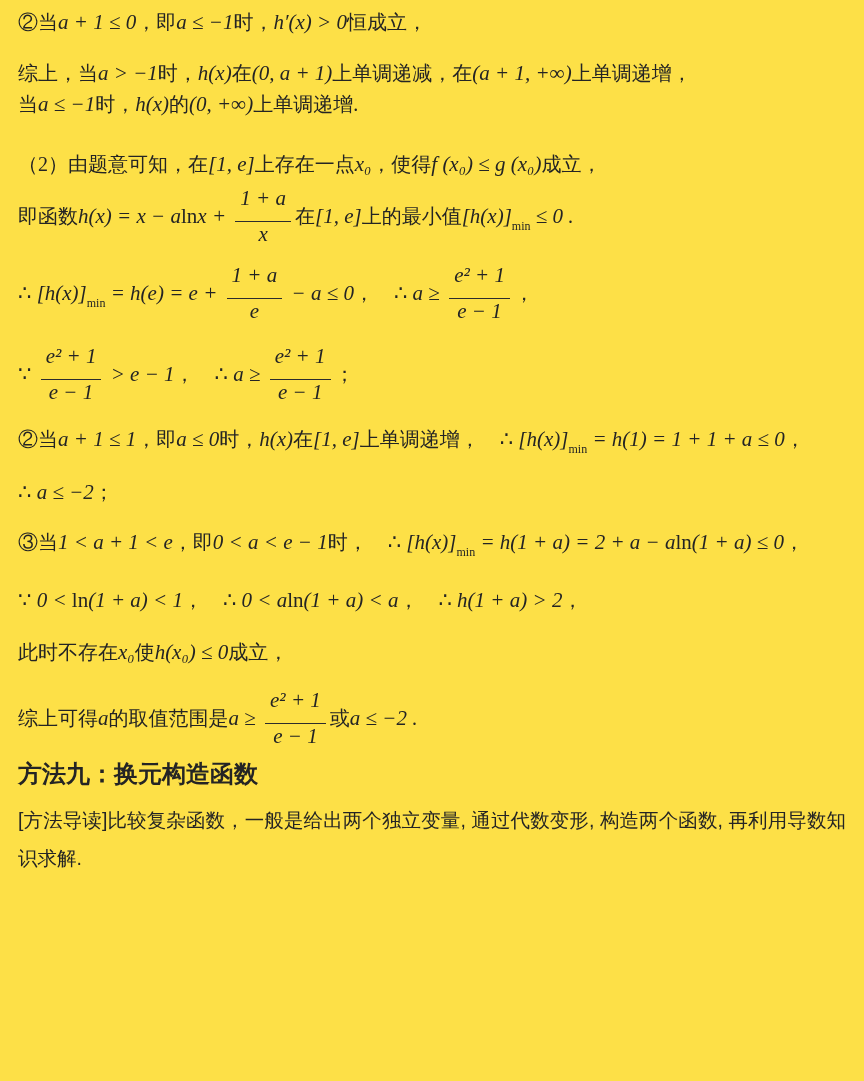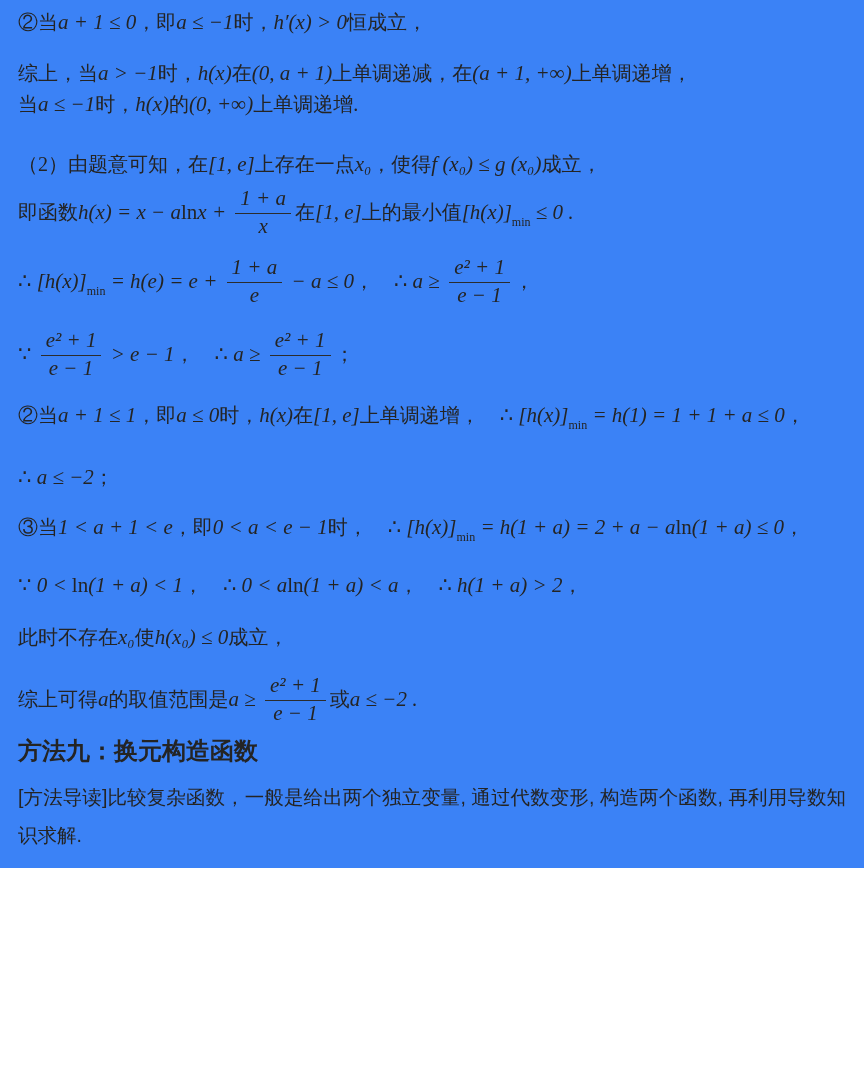--- a/index.html
+++ b/index.html
@@ -1,43 +1,43 @@
 <!DOCTYPE html>
 <html><head>
 <meta charset="utf-8">
 <style>
   html,body{margin:0;padding:0;}
   .page{
-    width:864px;height:868px;box-sizing:border-box;
-    background:#3b82f6;color:#242424;
+    width:864px;height:1081px;box-sizing:border-box;
+    background:#fde047;color:#242424;
     padding:9px 18px 0 18px;overflow:hidden;
     font-family:"Liberation Serif","DejaVu Serif",serif;
   }
   .ln{line-height:26px;font-size:20px;white-space:nowrap;}
   .txt{font-family:"Liberation Serif","DejaVu Serif",serif;}
   .math{font-family:"Liberation Serif","DejaVu Serif",serif;font-style:italic;font-size:21px;}
   .rm{font-family:"Liberation Serif","DejaVu Serif",serif;font-size:21px;}
   .subm{font-family:"Liberation Serif","DejaVu Serif",serif;font-size:12px;vertical-align:-7px;letter-spacing:0;}
   .frac{
     display:inline-flex;flex-direction:column;text-align:center;vertical-align:middle;
     font-family:"Liberation Serif","DejaVu Serif",serif;font-style:italic;font-size:21px;
     margin:0 4px;position:relative;top:-2px;
   }
-  .frac .num{display:block;padding:0 5px 2px;border-bottom:1.4px solid #2c2c2c;line-height:1.12;}
+  .frac .num{display:block;padding:0 5px 10px;border-bottom:1.4px solid #2c2c2c;line-height:1.12;}
   .frac .den{display:block;padding:1px 5px 0;line-height:1.12;}
   .para{line-height:39px;max-width:828px;white-space:normal;text-align:justify;}
   .para .txt{font-size:19.5px;}
   .sansp{line-height:38px;}
   .sansp .txt{font-family:"Liberation Sans","DejaVu Sans",sans-serif;font-size:19.5px;}
   .heading{line-height:28px;}
   .heading .txt{font-family:"Liberation Sans","DejaVu Sans",sans-serif;font-weight:bold;font-size:24px;}
   
   .g2{margin-top:25px}.g3{margin-top:5px}.g4{margin-top:34px}.g5{margin-top:22px}
   .g6{margin-top:12px}.g7{margin-top:14px}.g8{margin-top:18px}.g9{margin-top:22px}
-  .g10{margin-top:20px}.g11{margin-top:26px}.g12{margin-top:24px}.g13{margin-top:22px}
+  .g10{margin-top:20px}.g11{margin-top:17px}.g12{margin-top:24px}.g13{margin-top:22px}
   .g14{margin-top:26px}.g15{margin-top:26px}.g16{margin-top:12px}.g17{margin-top:10px}
   .g18{margin-top:12px}
 </style>
 </head>
 <body>
 
 <main class="page">
     <div class="ln"><span class="txt">②当</span><span class="math">a + 1 ≤ 0</span><span class="txt">，即</span><span class="math">a ≤ −1</span><span class="txt">时，</span><span class="math">h′(x) &gt; 0</span><span class="txt">恒成立，</span></div>
     <div class="ln g2"><span class="txt">综上，当</span><span class="math">a &gt; −1</span><span class="txt">时，</span><span class="math">h(x)</span><span class="txt">在</span><span class="math">(0, a + 1)</span><span class="txt">上单调递减，在</span><span class="math">(a + 1, +∞)</span><span class="txt">上单调递增，</span></div>
     <div class="ln g3"><span class="txt">当</span><span class="math">a ≤ −1</span><span class="txt">时，</span><span class="math">h(x)</span><span class="txt">的</span><span class="math">(0, +∞)</span><span class="txt">上单调递增.</span></div>

